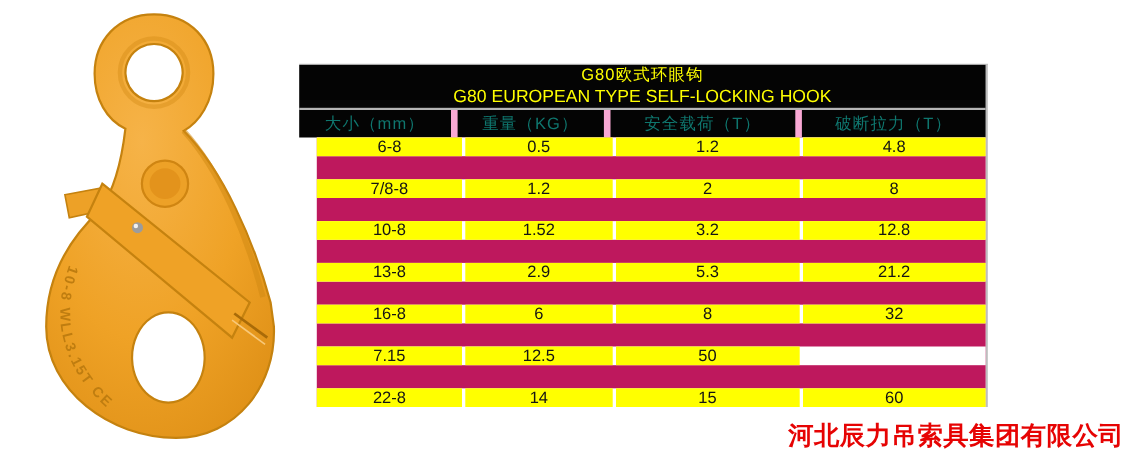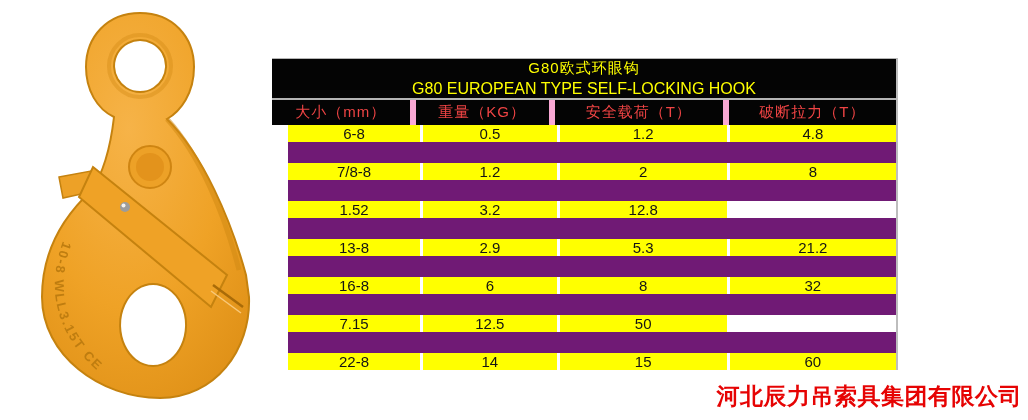--- a/index.html
+++ b/index.html
@@ -15,24 +15,24 @@
               border-right:2px solid #bdbdbd;border-top:1px solid #b5b5b5;
               box-sizing:border-box;display:flex;flex-direction:column;}
   .title-block{height:49px;background:#040404;border-bottom:2px solid #b5b5b5;
                display:flex;flex-direction:column;align-items:center;justify-content:center;
                gap:2px;color:#ffff00;}
   .title-cn{font-size:15px;letter-spacing:1px;}
   .title-en{font-size:16px;}
   .header-row{height:34px;background:#040404;display:grid;
               grid-template-columns:162fr 164fr 205fr 204fr;}
   .hcell{display:flex;align-items:center;justify-content:center;
-         color:#ef4444;font-size:15px;letter-spacing:1px;}
+         color:#0f766e;font-size:15px;letter-spacing:1px;}
   .hcell + .hcell{border-left:6px solid #f9a8d4;}
   .body-rows{flex:1;display:grid;grid-template-rows:repeat(7,1fr);
-             row-gap:21px;background:#701a75;margin-left:16px;}
+             row-gap:21px;background:#be185d;margin-left:16px;}
   .trow{display:grid;grid-template-columns:162fr 164fr 205fr 204fr;
         column-gap:3px;background:#ffffff;}
   .tcell{background:#ffff00;display:flex;align-items:center;justify-content:center;
          color:#141414;font-size:15px;}
 
   
   .company{position:absolute;right:6px;top:381px;
            font-family:"Liberation Serif", serif;font-weight:bold;
            font-size:23px;color:#e60303;letter-spacing:0.5px;white-space:nowrap;}
 </style>
@@ -98,20 +98,21 @@
           <div class="tcell">1.2</div>
           <div class="tcell">4.8</div>
         </div>
         <div class="trow">
           <div class="tcell">7/8-8</div>
           <div class="tcell">1.2</div>
           <div class="tcell">2</div>
           <div class="tcell">8</div>
         </div>
         <div class="trow">
+          <div class="tcell">10-8</div>
           <div class="tcell">1.52</div>
           <div class="tcell">3.2</div>
           <div class="tcell">12.8</div>
         </div>
         <div class="trow">
           <div class="tcell">13-8</div>
           <div class="tcell">2.9</div>
           <div class="tcell">5.3</div>
           <div class="tcell">21.2</div>
         </div>

